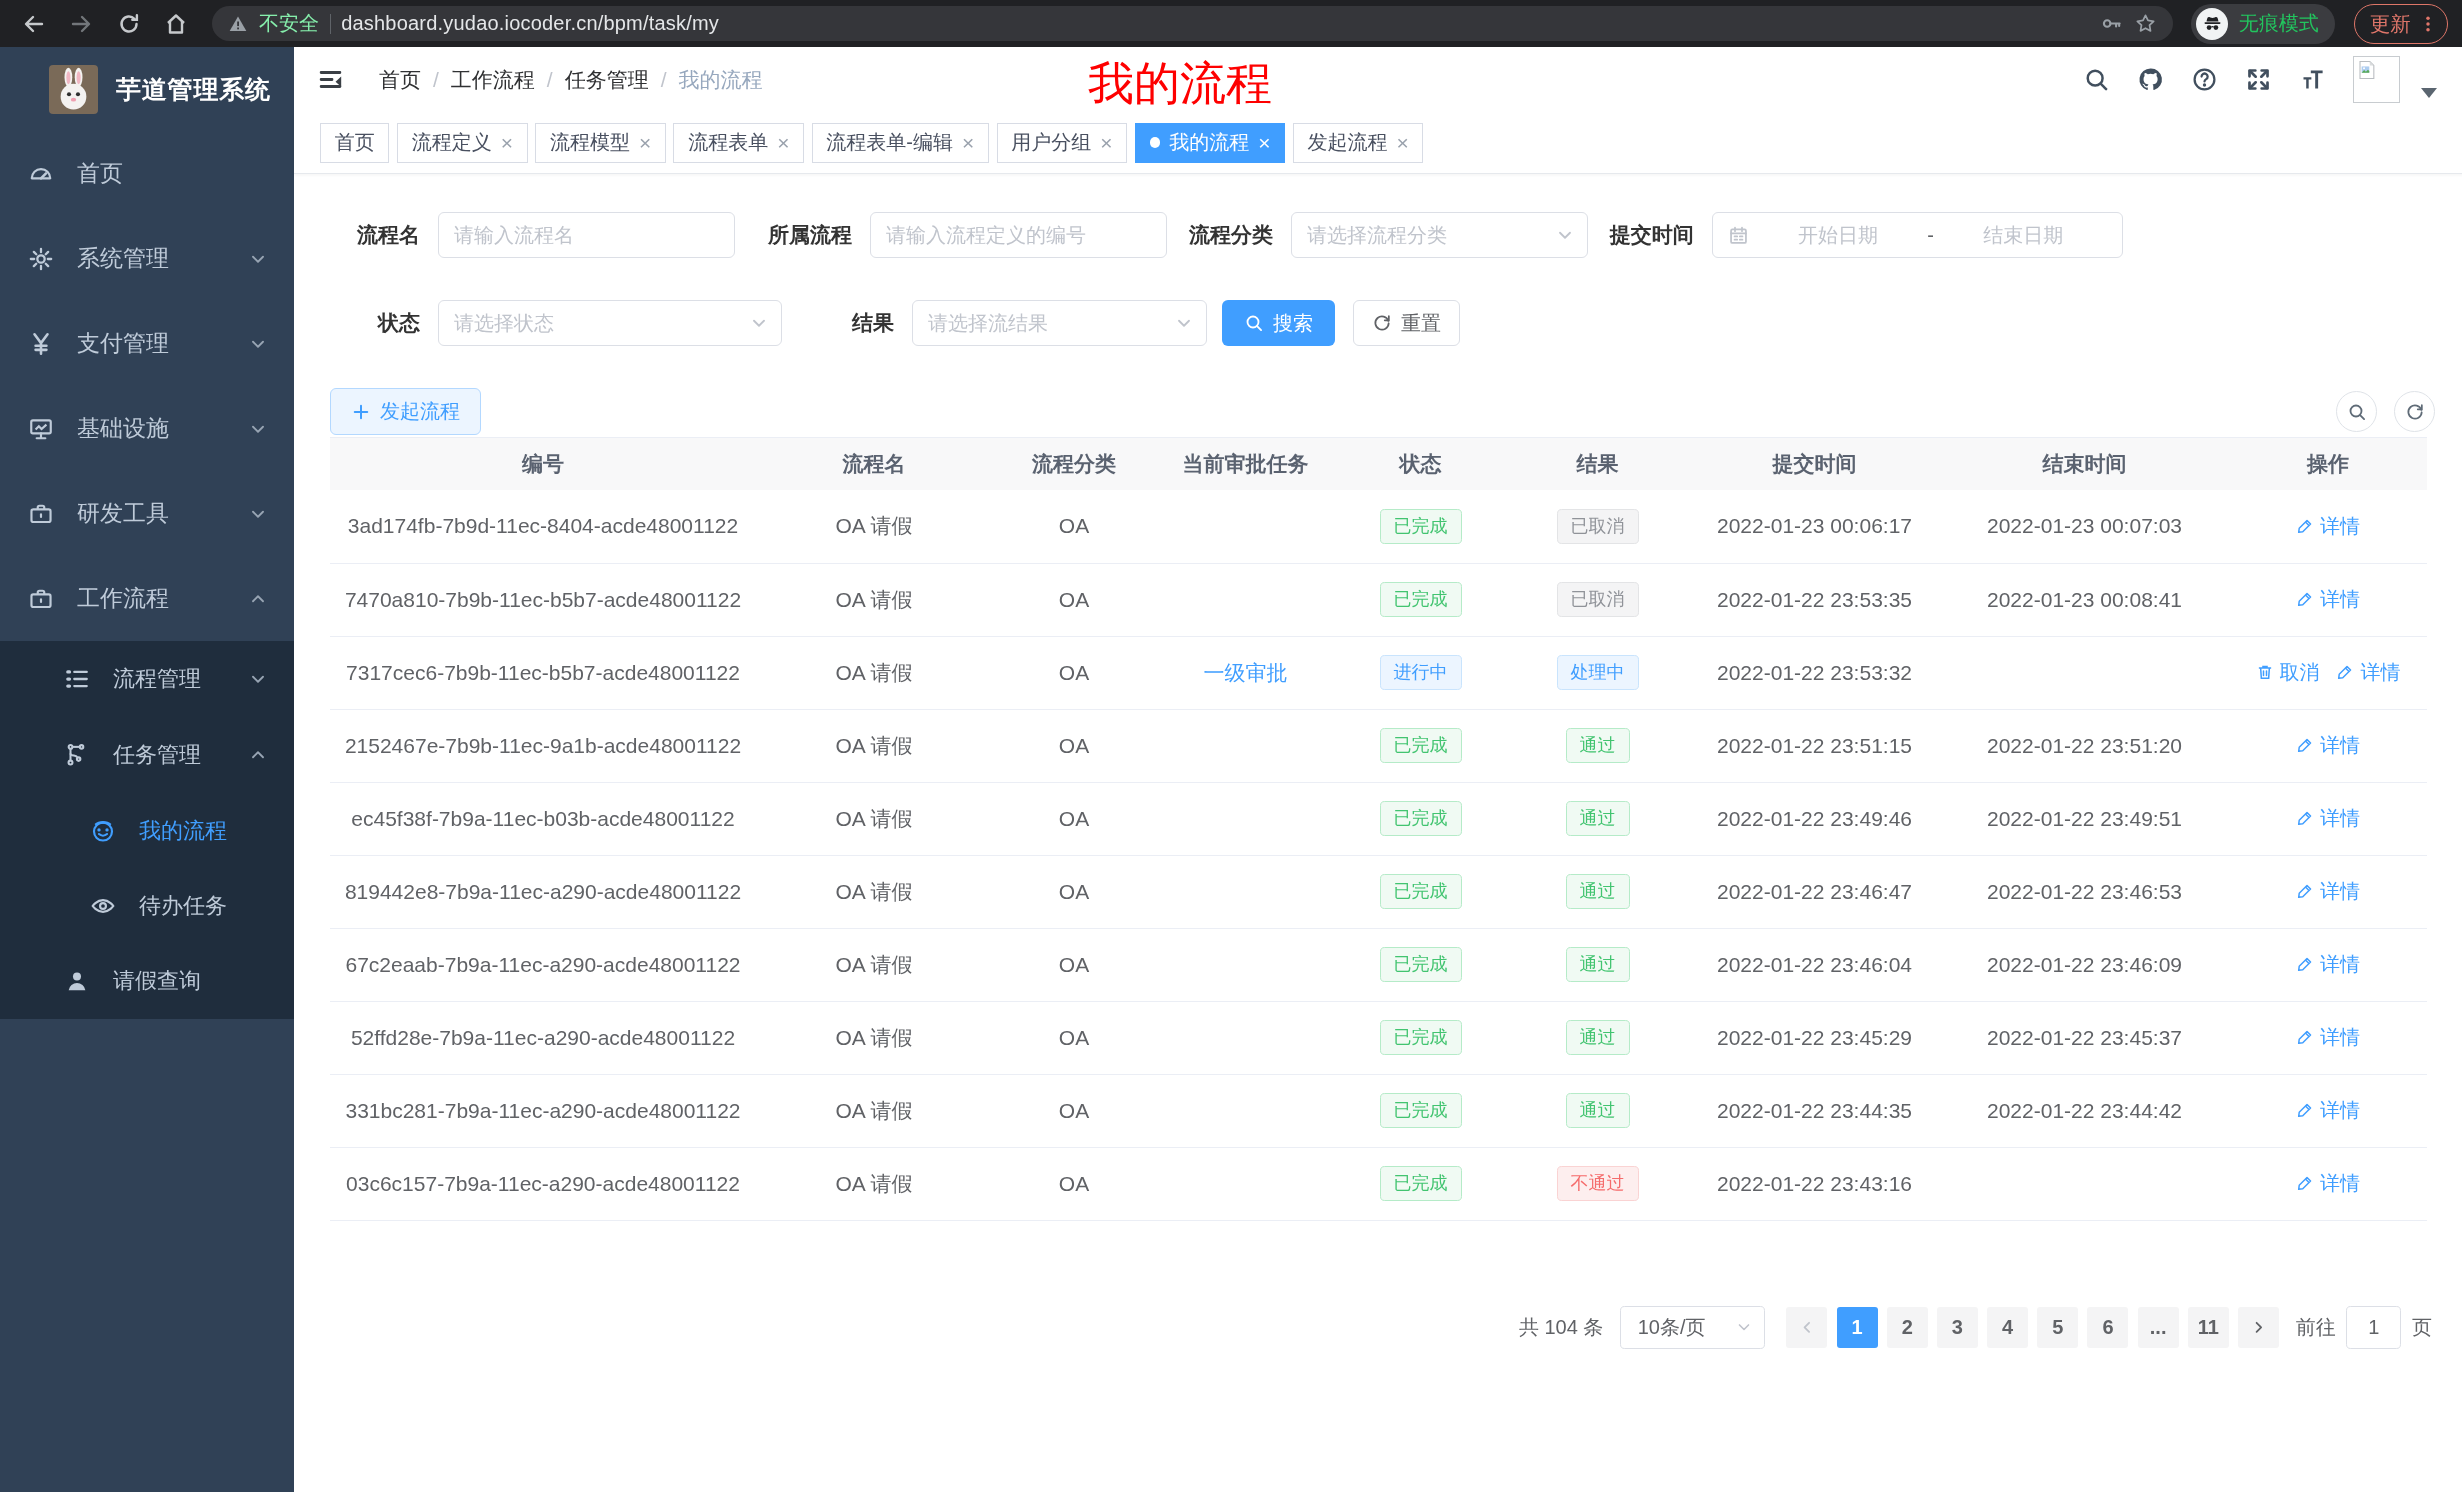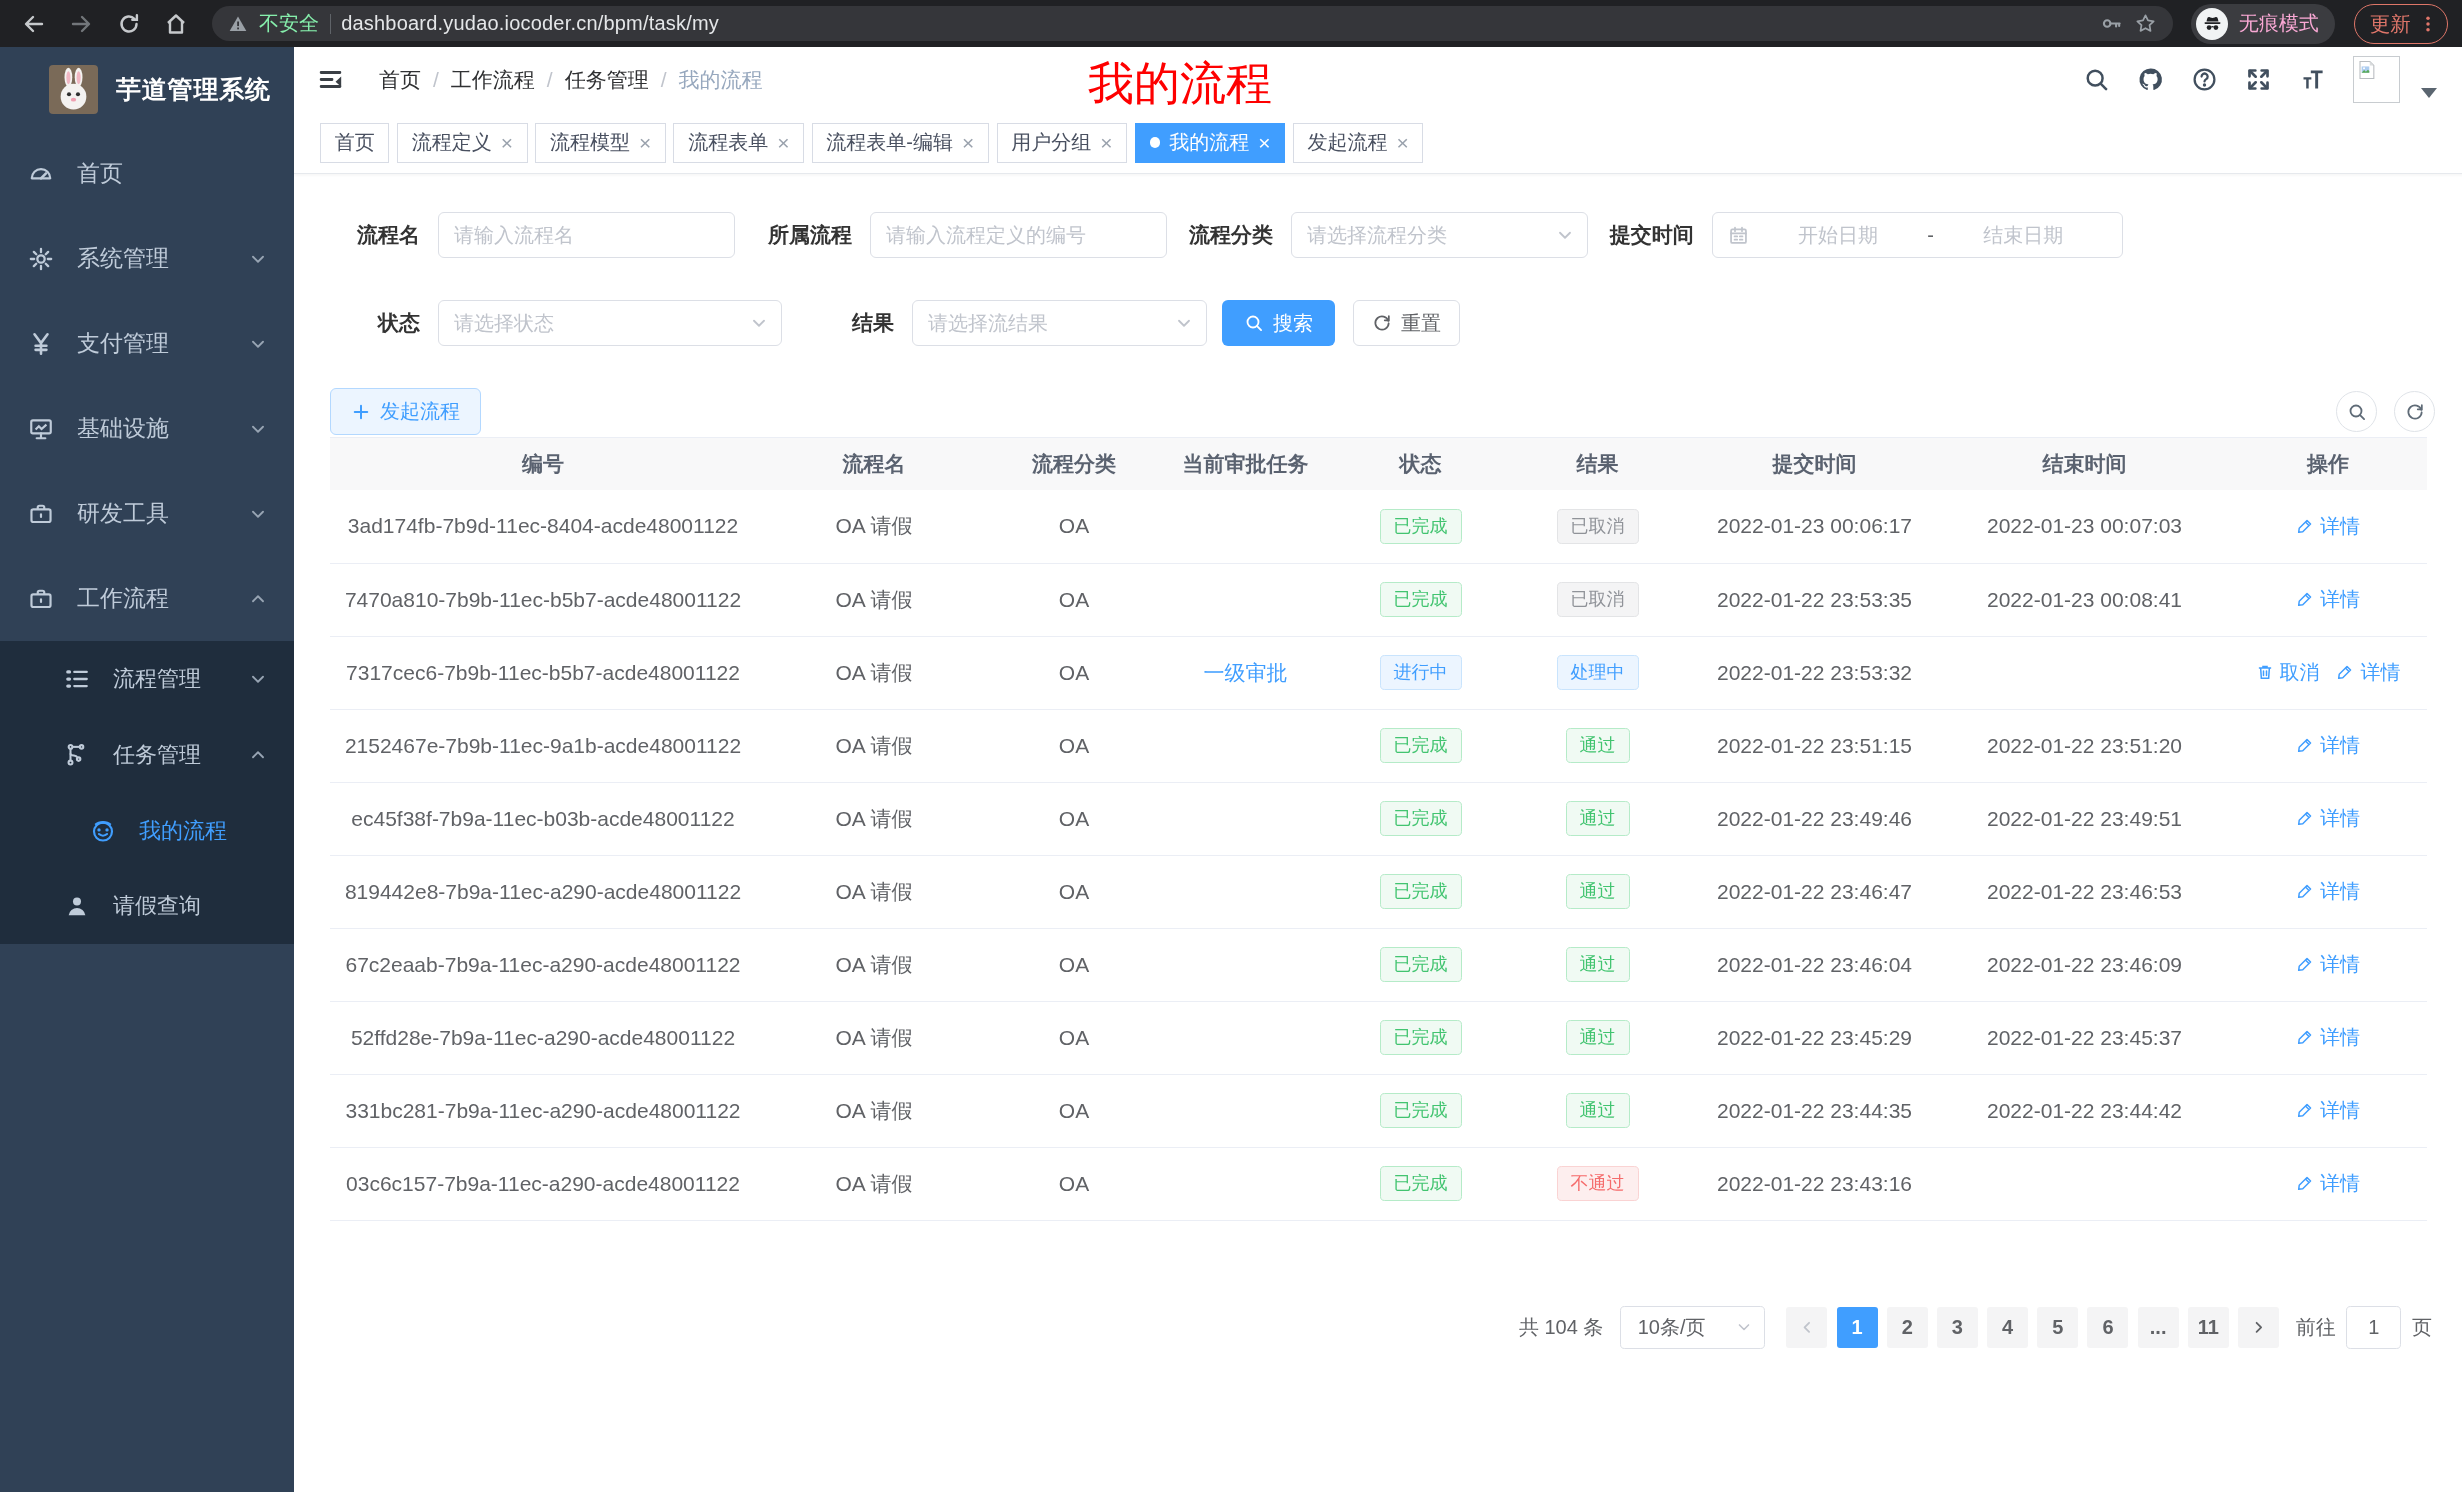--- a/index.html
+++ b/index.html
@@ -17,21 +17,21 @@
   .url-pill { flex:1; height:35px; margin-left:7.6px; background:#35363a; border-radius:18px; display:flex; align-items:center; padding:0 16.7px; gap:10.7px; }
   .warn-ic { width:20px; height:20px; color:#9aa0a6; }
   .security-label { color:#86efac; font-size:20px; }
   .url-sep { width:0.8px; height:20px; background:#5f6368; }
   .url-text { color:#e4e6e8; font-size:20px; letter-spacing:0.2px; }
   .url-spacer { flex:1; }
   .key-ic, .star-ic { width:23px; height:23px; color:#9aa0a6; }
   .incog-pill { height:40px; background:#3b3c40; border-radius:20px; display:flex; align-items:center; gap:10.7px; padding:0 16.7px 0 4.6px; margin-left:10.7px; flex:0 0 auto; }
   .incog-circle { width:32px; height:32px; border-radius:50%; background:#f1f3f4; display:flex; align-items:center; justify-content:center; }
   .incog-circle svg { width:21px; height:21px; color:#202124; }
-  .incog-label { color:#f9a8d4; font-size:20px; }
+  .incog-label { color:#22c55e; font-size:20px; }
   .update-pill { height:40px; border:1.5px solid #de7668; border-radius:20px; display:flex; align-items:center; gap:7.6px; padding:0 9px 0 15px; margin-left:10.7px; flex:0 0 auto; }
   .update-label { color:#e0766a; font-size:20.5px; }
   .update-dots { width:20px; height:20px; color:#e0766a; }
 
   
   .app { display:flex; height:1446px; }
   .sidebar { width:294px; flex:0 0 auto; background:#304156; height:100%; overflow:hidden; }
   .logo-row { height:84px; display:flex; align-items:center; padding-left:49px; gap:18px; }
   .logo-avatar { width:49px; height:49px; flex:0 0 auto; }
   .logo-title { color:#fff; font-size:25px; font-weight:700; letter-spacing:0.8px; }
@@ -346,20 +346,29 @@
             <div class="menu-item lvl3 active">
               <span class="ic mi-icon">
                 <svg viewBox="0 0 24 24" fill="none" stroke="currentColor" stroke-width="2">
                   <circle cx="12" cy="12.5" r="8.3"></circle>
                   <path d="M8.3 11h.01M15.7 11h.01" stroke-width="3.1" stroke-linecap="round"></path>
                   <path d="M8.3 14.8c2.1 1.9 5.3 1.9 7.4 0" stroke-linecap="round"></path>
                   <path d="M5 6.5C7 4.6 9.4 4 12 4s5 .6 7 2.5" stroke-width="2.4"></path>
                 </svg>
               </span>
               <span class="mi-label">我的流程</span>
+            </div>
+            <div class="menu-item lvl3">
+              <span class="ic mi-icon">
+                <svg viewBox="0 0 24 24" fill="none" stroke="currentColor" stroke-width="2">
+                  <path d="M2.5 12S6 6.6 12 6.6 21.5 12 21.5 12 18 17.4 12 17.4 2.5 12 2.5 12z"></path>
+                  <circle cx="12" cy="12" r="2.7"></circle>
+                </svg>
+              </span>
+              <span class="mi-label">待办任务</span>
             </div>
           </div>
           <div class="menu-item lvl2">
             <span class="ic mi-icon">
               <svg viewBox="0 0 24 24" fill="currentColor">
                 <circle cx="12" cy="7.8" r="3.7"></circle>
                 <path d="M4.3 20.5a7.8 7.8 0 0 1 15.4 0z"></path>
               </svg>
             </span>
             <span class="mi-label">请假查询</span>

